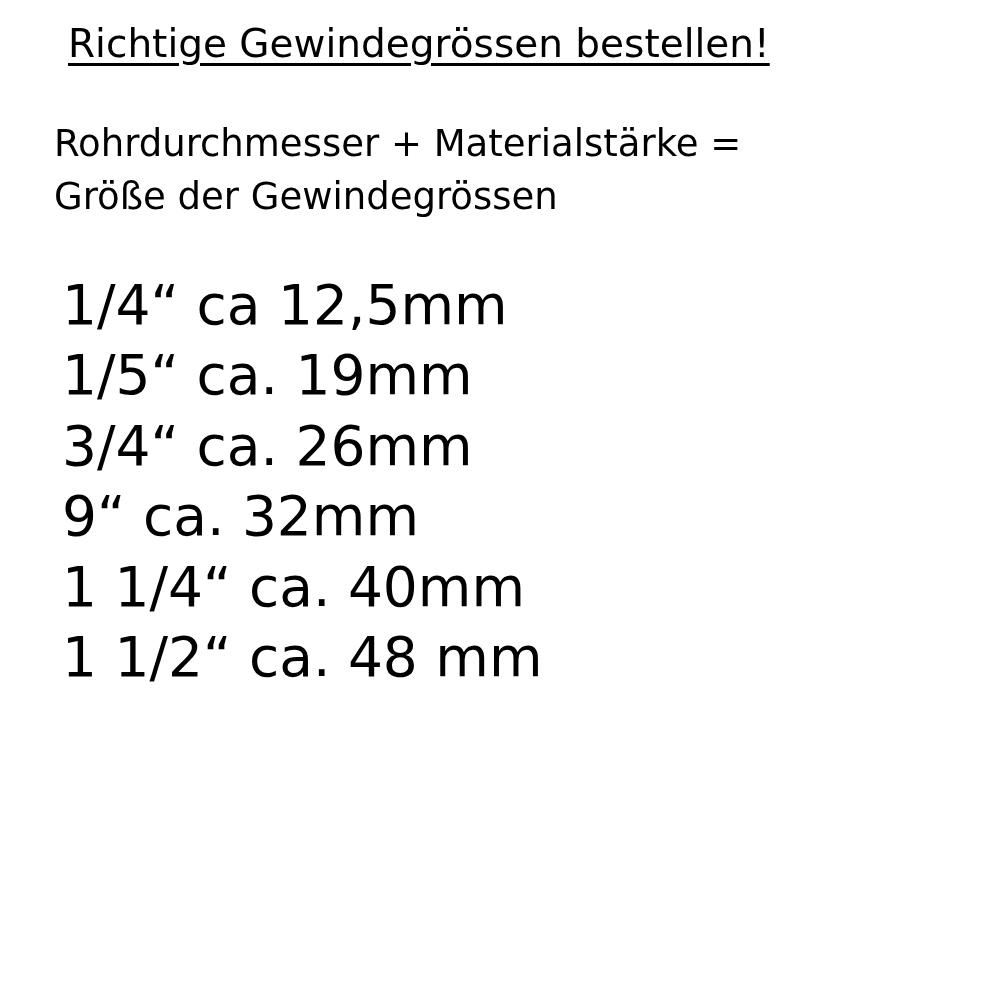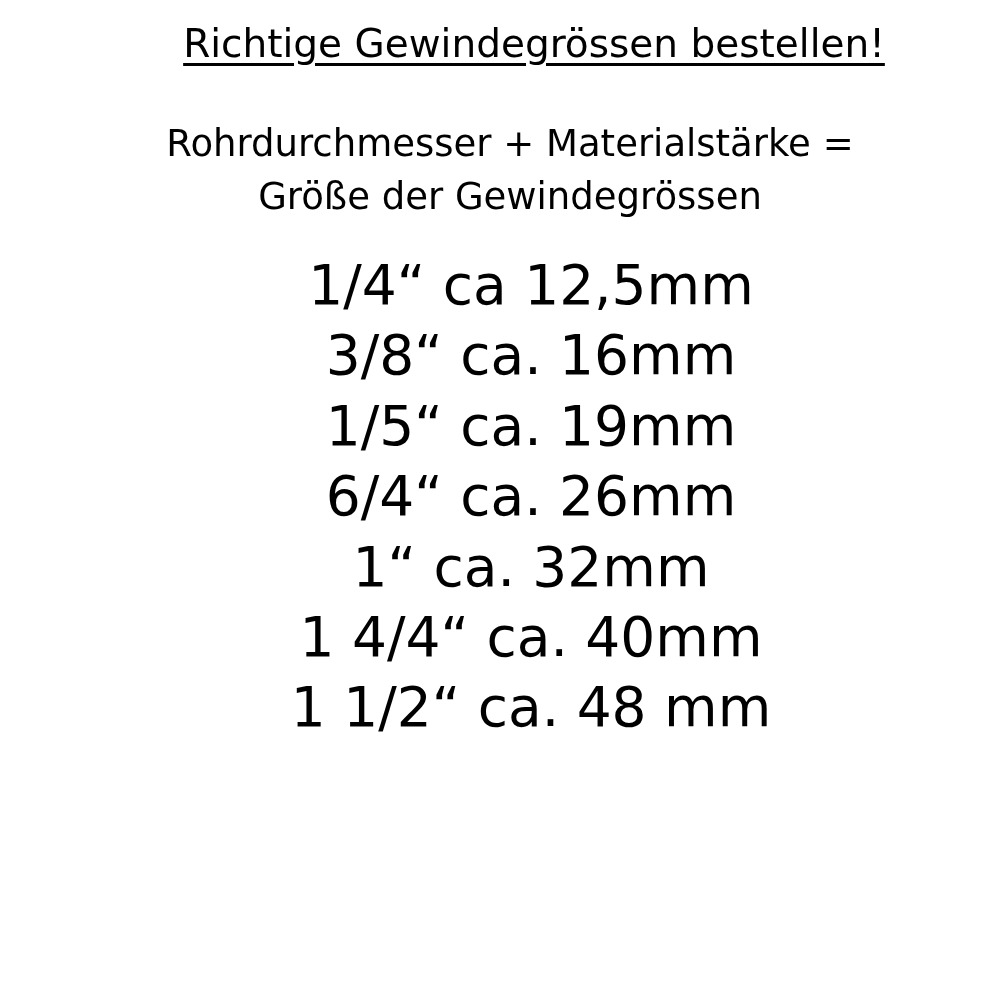--- a/index.html
+++ b/index.html
@@ -13,43 +13,42 @@
     font-family: "DejaVu Sans", sans-serif;
     color: #000000;
     overflow: hidden;
   }
   .page {
     width: 1000px;
     height: 1000px;
     box-sizing: border-box;
     padding: 20px 0 0 0;
     position: relative;
-    text-align: center;
   }
   .heading {
     font-size: 39px;
     line-height: 1.25;
     text-decoration: underline;
     text-underline-offset: 6px;
     margin: 0 0 0 68px;
     white-space: nowrap;
     font-weight: normal;
   }
   .subtitle {
     font-size: 37px;
     line-height: 1.45;
-    margin: 48px 0 0 70px;
+    margin: 48px 0 0 54px;
     max-width: 880px;
   }
   .subtitle .line {
     display: block;
     white-space: nowrap;
   }
   .sizes {
-    margin: 26px 0 0 62px;
+    margin: 46px 0 0 62px;
   }
   .size-row {
     font-size: 55px;
     line-height: 1.28;
     white-space: nowrap;
   }
 </style>
 </head>
 <body>
 
@@ -57,21 +56,20 @@
 
   <div class="heading">Richtige Gewindegrössen bestellen!</div>
 
   <div class="subtitle">
     <span class="line">Rohrdurchmesser + Materialstärke =</span>
     <span class="line">Größe der Gewindegrössen</span>
   </div>
 
   <div class="sizes">
     <div class="size-row">1/4“ ca 12,5mm</div>
-    <div class="size-row">3/8“ ca. 16mm</div>
     <div class="size-row">1/5“ ca. 19mm</div>
-    <div class="size-row">6/4“ ca. 26mm</div>
-    <div class="size-row">1“ ca. 32mm</div>
-    <div class="size-row">1 4/4“ ca. 40mm</div>
+    <div class="size-row">3/4“ ca. 26mm</div>
+    <div class="size-row">9“ ca. 32mm</div>
+    <div class="size-row">1 1/4“ ca. 40mm</div>
     <div class="size-row">1 1/2“ ca. 48 mm</div>
   </div>
 
 </div>
 
 </body></html>

